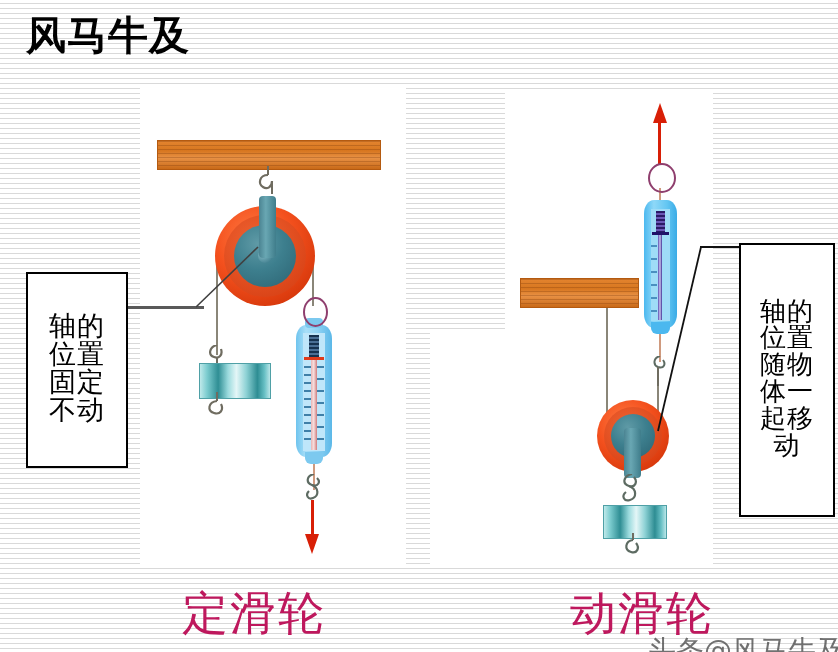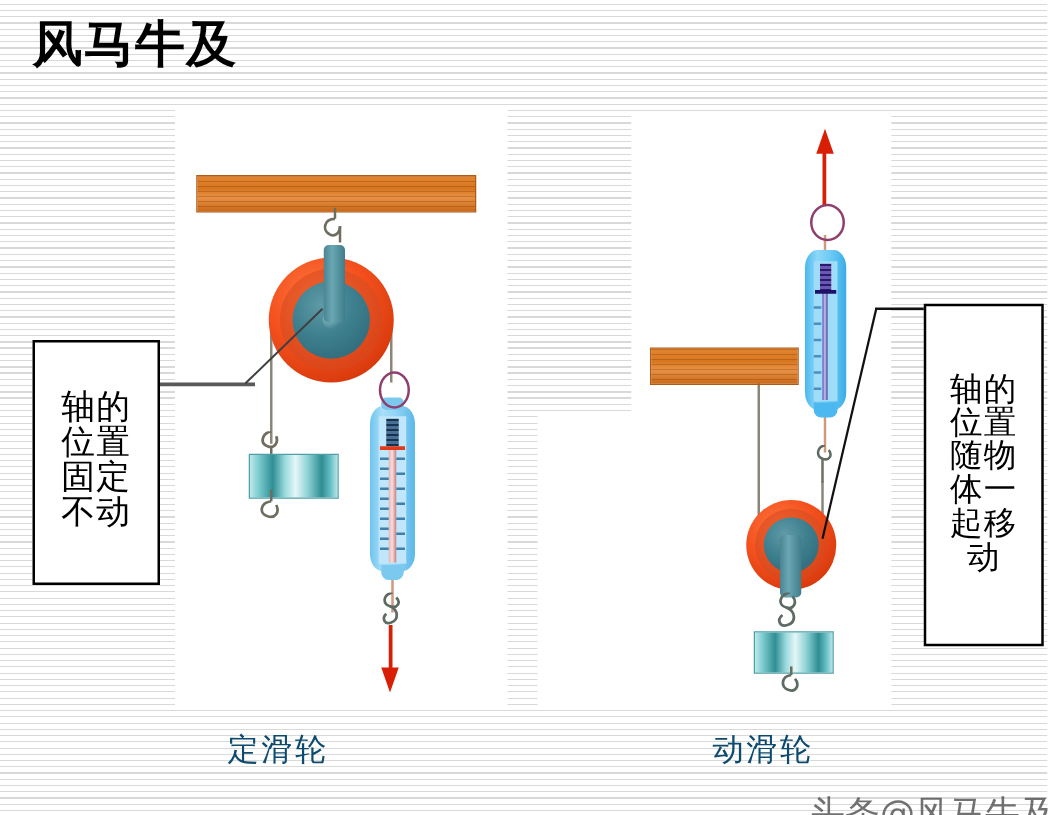--- a/index.html
+++ b/index.html
@@ -210,22 +210,22 @@
   #callout-right { left: 739px; top: 243px; width: 92px;  height: 270px; }
   #callout-right .cline { font-size: 26px; line-height: 1.03; }
 
   
   .leader { position: absolute; background: #595959; z-index: 7; }
   .leader-svg { position: absolute; z-index: 7; }
 
   
   .caption {
     position: absolute;
-    font-size: 25px;
-    color: #0c4a6e;
+    font-size: 46px;
+    color: #be185d;
     font-family: "DejaVu Serif", "Liberation Serif", serif;
     letter-spacing: 2px;
     z-index: 8;
     white-space: nowrap;
   }
   #caption-left  { left: 182px; top: 583px; }
   #caption-right { left: 570px; top: 583px; }
 
   
   #watermark {

